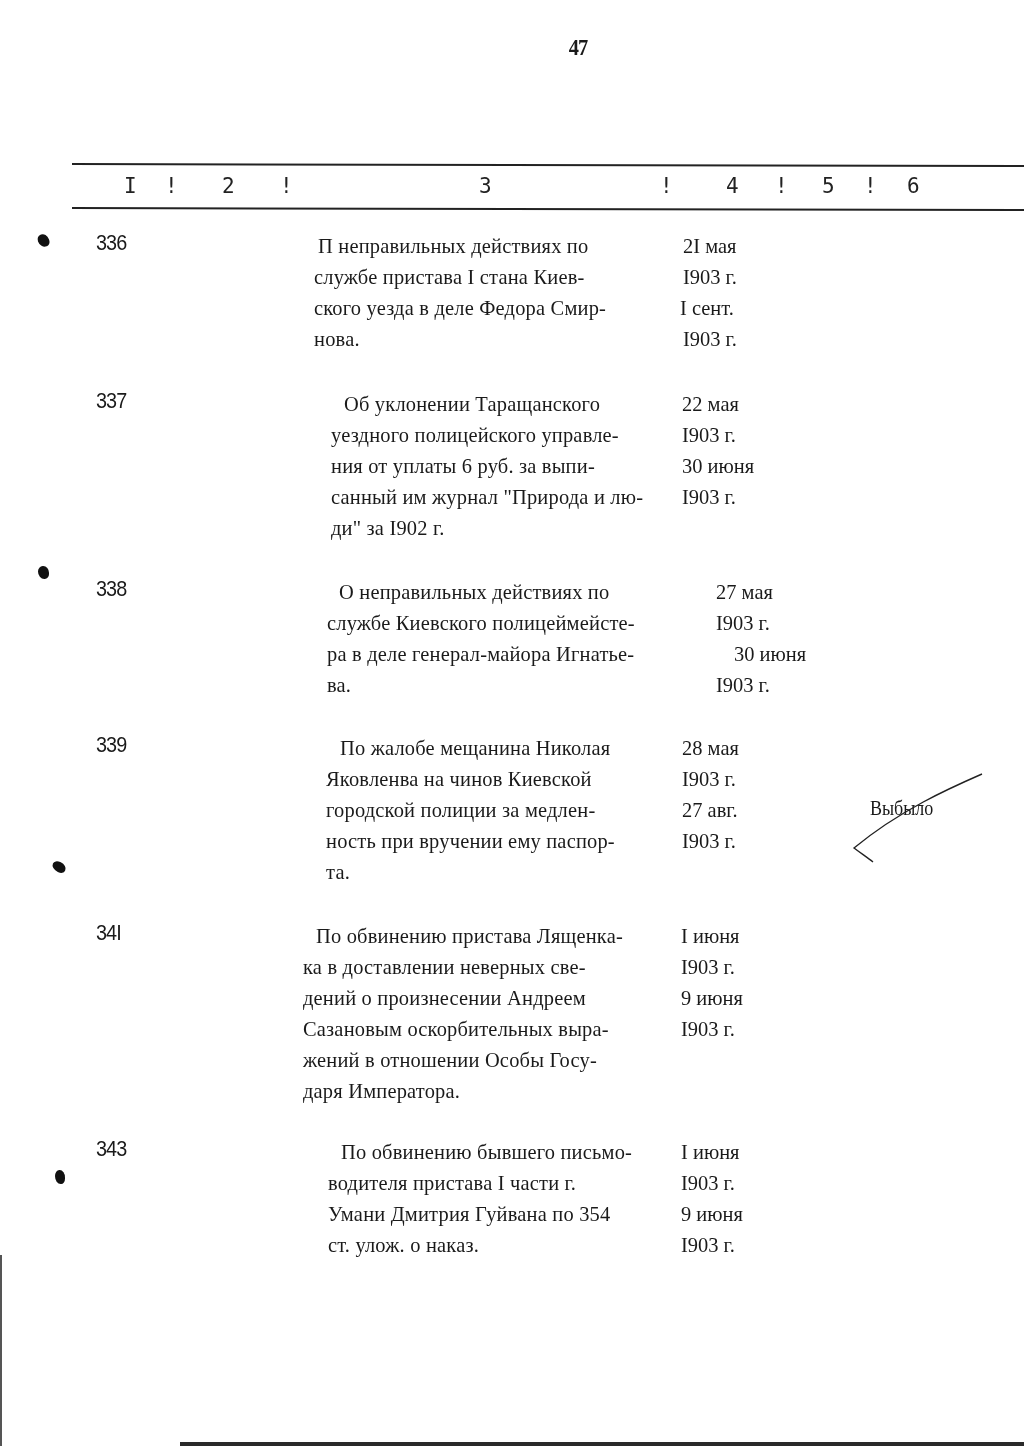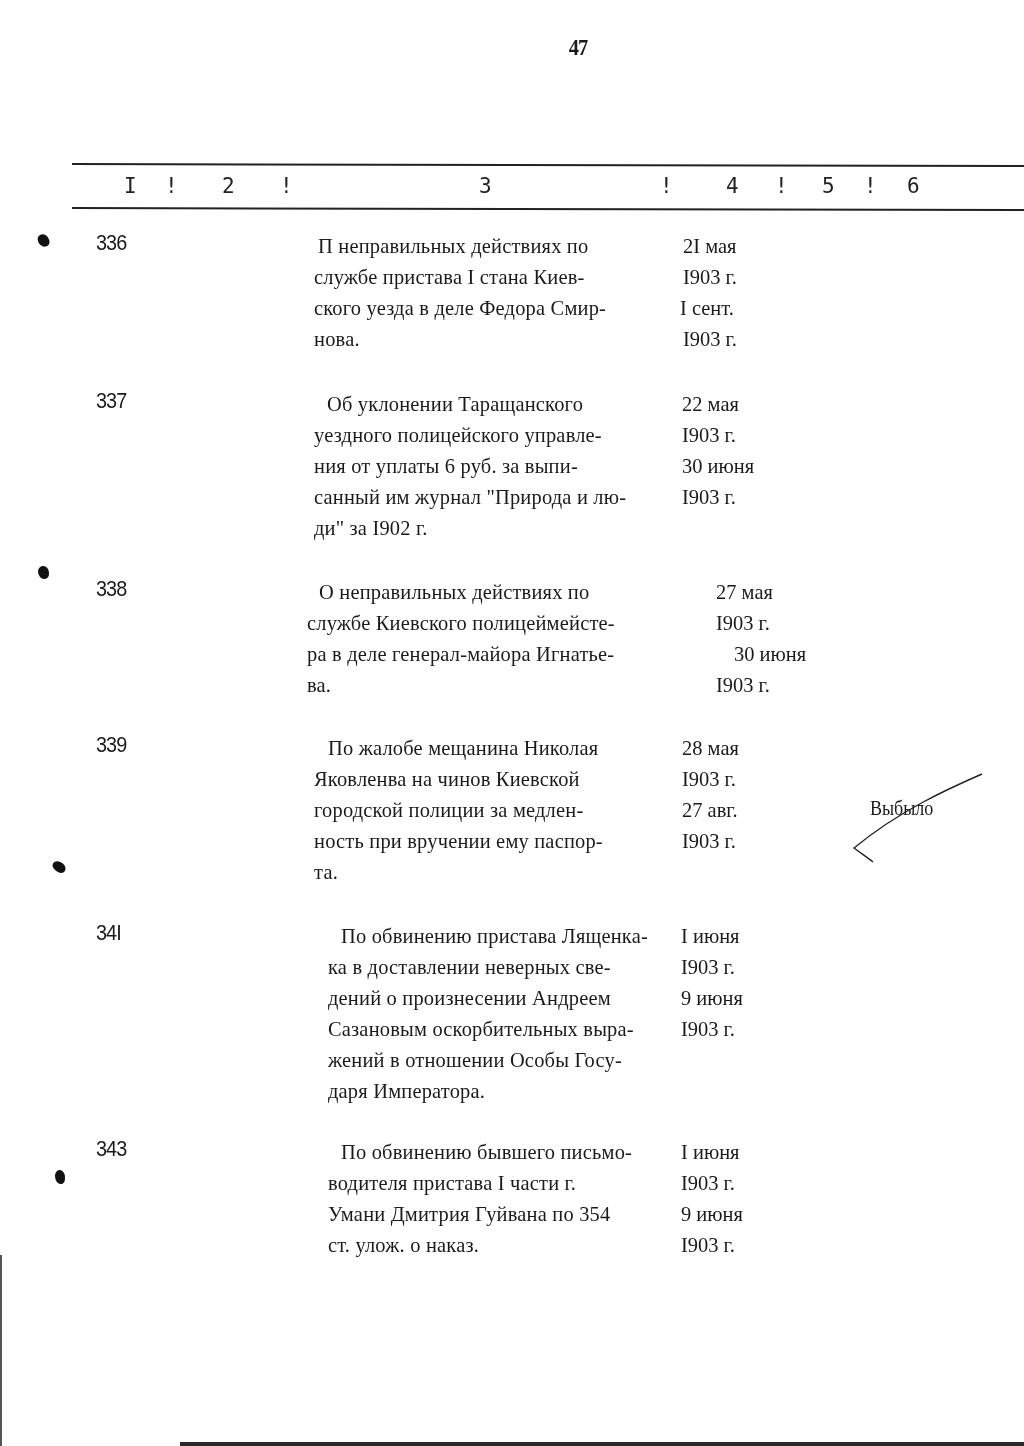--- a/index.html
+++ b/index.html
@@ -72,75 +72,75 @@
   <div class="dates" style="left:683px">
     <div class="date">2I мая</div>
     <div class="date">I903 г.</div>
     <div class="date" style="margin-left:-3px">I сент.</div>
     <div class="date">I903 г.</div>
   </div>
 </div>
 
 <div class="entry" style="top:388px">
   <div class="num">337</div>
-  <div class="lines" style="left:299px">
+  <div class="lines" style="left:316px">
     <div class="line">Об уклонении Таращанского</div>
     <div class="line" style="margin-left:-13px">уездного полицейского управле-</div>
     <div class="line" style="margin-left:-13px">ния от уплаты 6 руб. за выпи-</div>
     <div class="line" style="margin-left:-13px">санный им журнал "Природа и лю-</div>
     <div class="line" style="margin-left:-13px">ди" за I902 г.</div>
   </div>
   <div class="dates" style="left:682px">
     <div class="date">22 мая</div>
     <div class="date">I903 г.</div>
     <div class="date">30 июня</div>
     <div class="date">I903 г.</div>
   </div>
 </div>
 
 <div class="entry" style="top:576px">
   <div class="num">338</div>
-  <div class="lines" style="left:291px">
+  <div class="lines" style="left:311px">
     <div class="line">О неправильных действиях по</div>
     <div class="line" style="margin-left:-12px">службе Киевского полицеймейсте-</div>
     <div class="line" style="margin-left:-12px">ра в деле генерал-майора Игнатье-</div>
     <div class="line" style="margin-left:-12px">ва.</div>
   </div>
   <div class="dates" style="left:716px">
     <div class="date">27 мая</div>
     <div class="date">I903 г.</div>
     <div class="date" style="margin-left:18px">30 июня</div>
     <div class="date">I903 г.</div>
   </div>
 </div>
 
 <div class="entry" style="top:732px">
   <div class="num">339</div>
-  <div class="lines" style="left:300px">
+  <div class="lines" style="left:312px">
     <div class="line">По жалобе мещанина Николая</div>
     <div class="line" style="margin-left:-14px">Яковленва на чинов Киевской</div>
     <div class="line" style="margin-left:-14px">городской полиции за медлен-</div>
     <div class="line" style="margin-left:-14px">ность при вручении ему паспор-</div>
     <div class="line" style="margin-left:-14px">та.</div>
   </div>
   <div class="dates" style="left:682px">
     <div class="date">28 мая</div>
     <div class="date">I903 г.</div>
     <div class="date">27 авг.</div>
     <div class="date">I903 г.</div>
   </div>
 </div>
 <div class="note">Выбыло</div>
 <svg class="stroke" width="150" height="100" viewBox="0 0 150 100">
   <path d="M142 4 C 110 18, 60 40, 14 78 C 22 84, 28 88, 33 92" fill="none" stroke="#222" stroke-width="1.4"></path>
 </svg>
 
 <div class="entry" style="top:920px">
   <div class="num">34I</div>
-  <div class="lines" style="left:313px">
+  <div class="lines" style="left:288px">
     <div class="line">По обвинению пристава Лященка-</div>
     <div class="line" style="margin-left:-13px">ка в доставлении неверных све-</div>
     <div class="line" style="margin-left:-13px">дений о произнесении Андреем</div>
     <div class="line" style="margin-left:-13px">Сазановым оскорбительных выра-</div>
     <div class="line" style="margin-left:-13px">жений в отношении Особы Госу-</div>
     <div class="line" style="margin-left:-13px">даря Императора.</div>
   </div>
   <div class="dates" style="left:681px">
     <div class="date">I июня</div>
     <div class="date">I903 г.</div>

